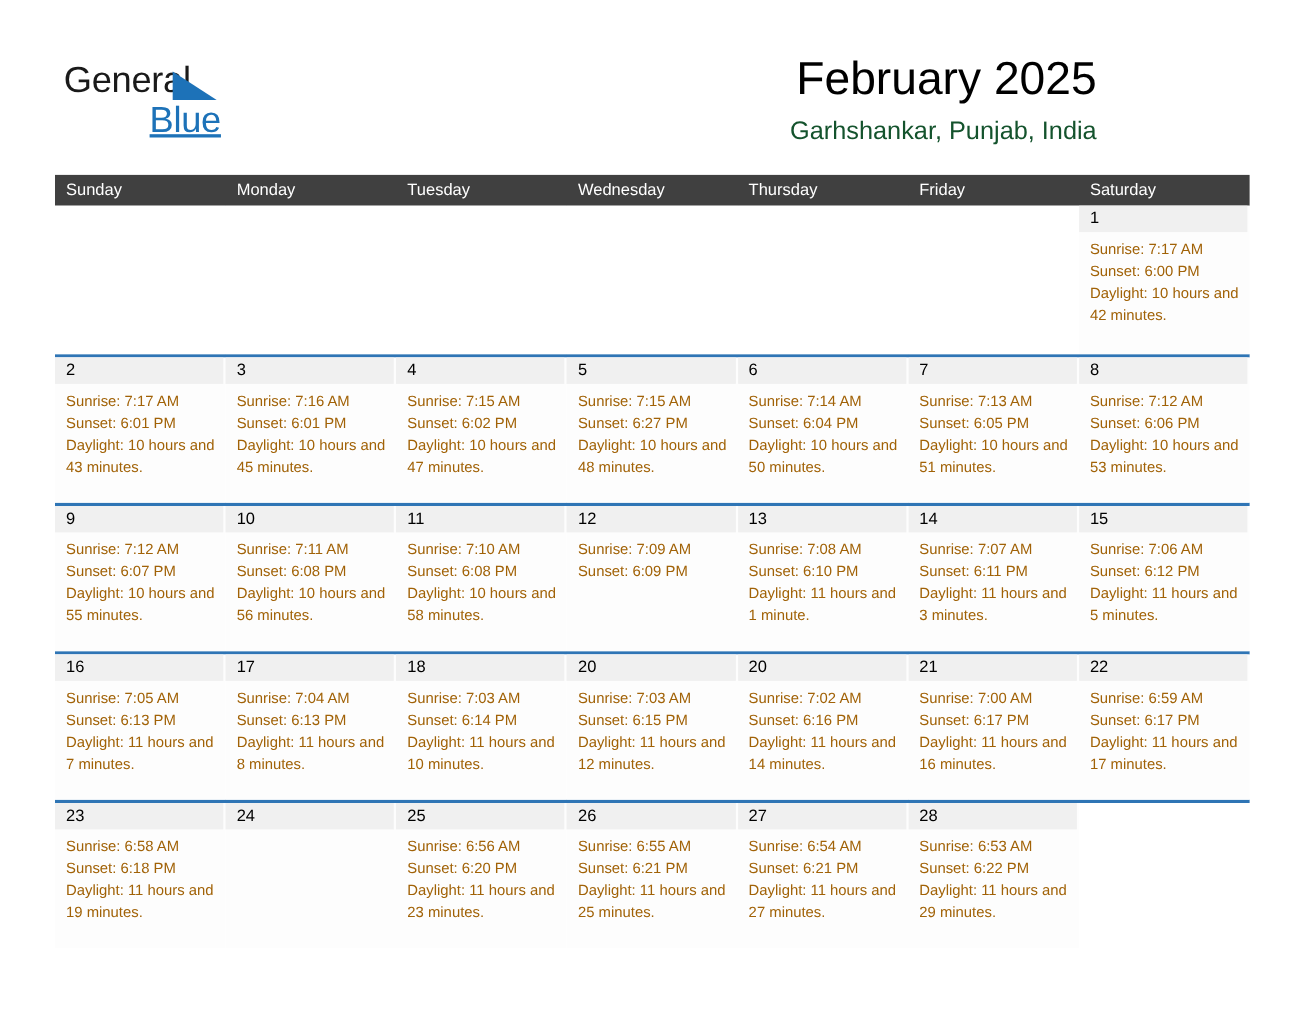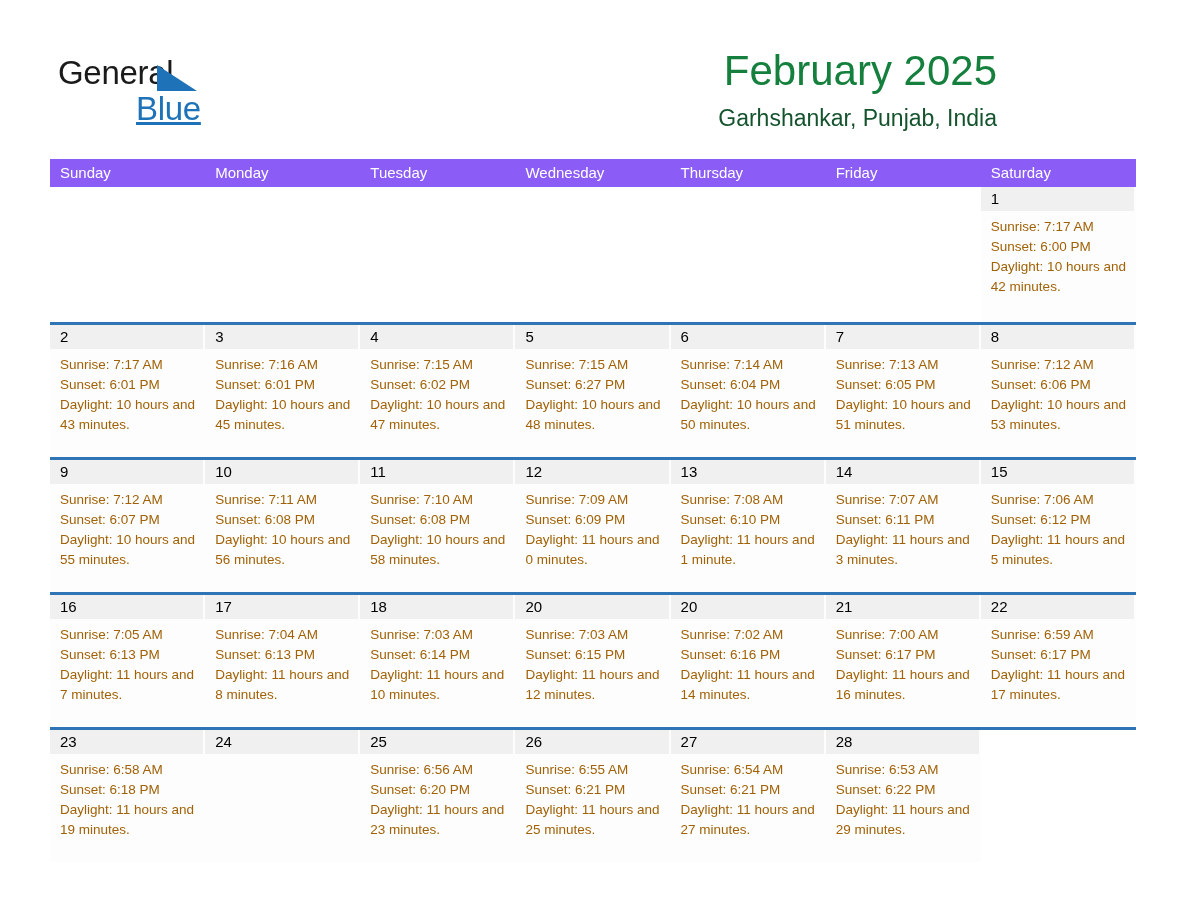--- a/index.html
+++ b/index.html
@@ -75,21 +75,21 @@
   .title-block {
     position: absolute;
     right: 0;
     top: 0;
     text-align: right;
   }
   .cal-title {
     font-size: 42px;
     line-height: 54px;
     font-weight: normal;
-    color: #15803d;
+    color: #000000;
     white-space: nowrap;
   }
   .cal-subtitle {
     margin-top: 6px;
     font-size: 23px;
     line-height: 28px;
     font-weight: normal;
     color: #14532d;
     white-space: nowrap;
   }
@@ -98,21 +98,21 @@
   .calendar {
     position: absolute;
     left: 50px;
     top: 159px;
     width: 1086px;
   }
 
   .weekday-row {
     display: flex;
     width: 100%;
-    background: #8b5cf6;
+    background: #404040;
     height: 28px;
   }
   .weekday-cell {
     flex: 1 1 0;
     min-width: 0;
     color: #ffffff;
     font-size: 15px;
     line-height: 28px;
     padding-left: 10px;
     box-sizing: border-box;
@@ -344,21 +344,20 @@
                 <div class="daylight">Daylight: 10 hours and 58 minutes.</div>
               </div>
             </div>
           </div>
           <div class="day-cell">
             <div class="day-inner">
               <div class="day-number">12</div>
               <div class="day-body">
                 <div>Sunrise: 7:09 AM</div>
                 <div>Sunset: 6:09 PM</div>
-                <div class="daylight">Daylight: 11 hours and 0 minutes.</div>
               </div>
             </div>
           </div>
           <div class="day-cell">
             <div class="day-inner">
               <div class="day-number">13</div>
               <div class="day-body">
                 <div>Sunrise: 7:08 AM</div>
                 <div>Sunset: 6:10 PM</div>
                 <div class="daylight">Daylight: 11 hours and 1 minute.</div>

